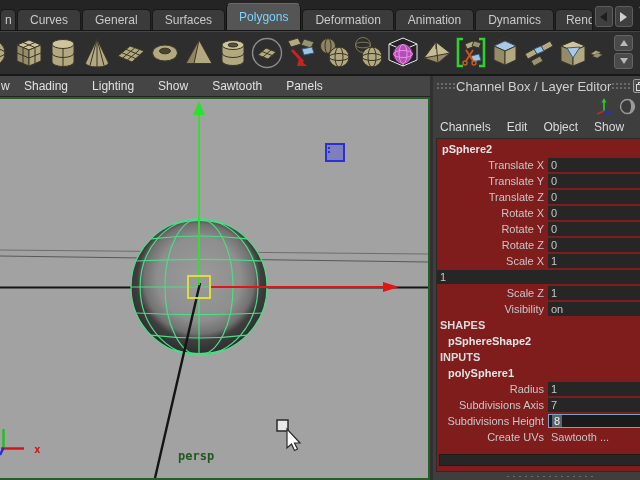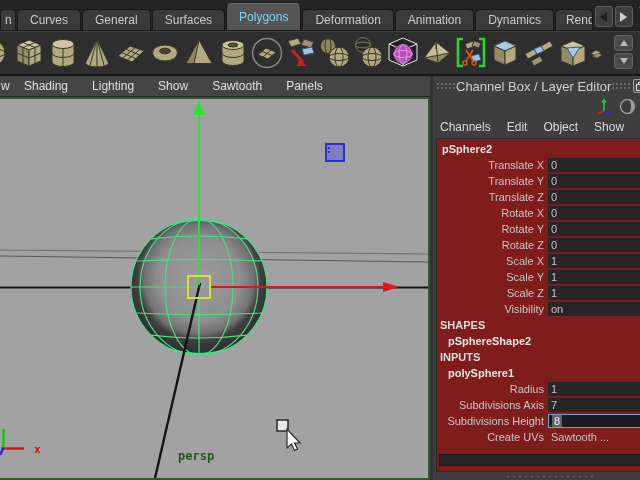--- a/index.html
+++ b/index.html
@@ -423,21 +423,20 @@
         </div>
       <div class="cb-row">
           <div class="cb-label">Rotate Z</div>
           <div class="cb-field">0</div>
         </div>
       <div class="cb-row">
           <div class="cb-label">Scale X</div>
           <div class="cb-field">1</div>
         </div>
       <div class="cb-row">
-          <div class="cb-label">Scale Y</div>
           <div class="cb-field">1</div>
         </div>
       <div class="cb-row">
           <div class="cb-label">Scale Z</div>
           <div class="cb-field">1</div>
         </div>
       <div class="cb-row">
           <div class="cb-label">Visibility</div>
           <div class="cb-field">on</div>
         </div>

